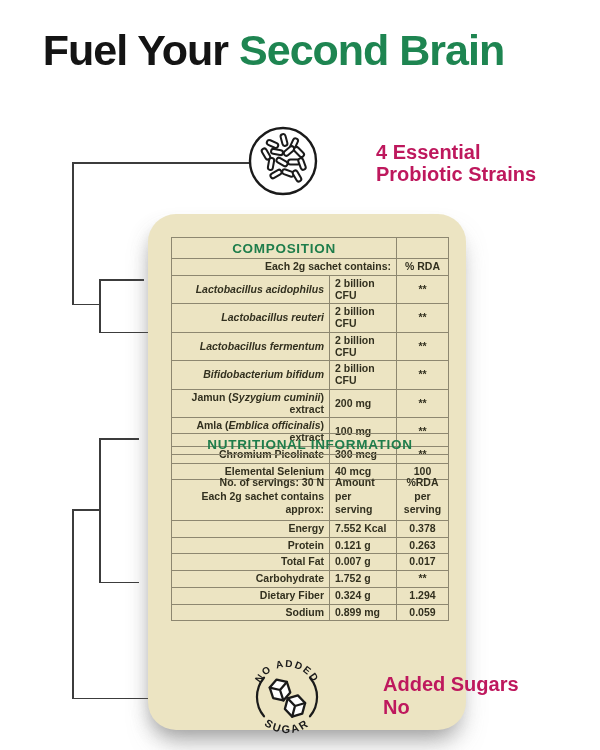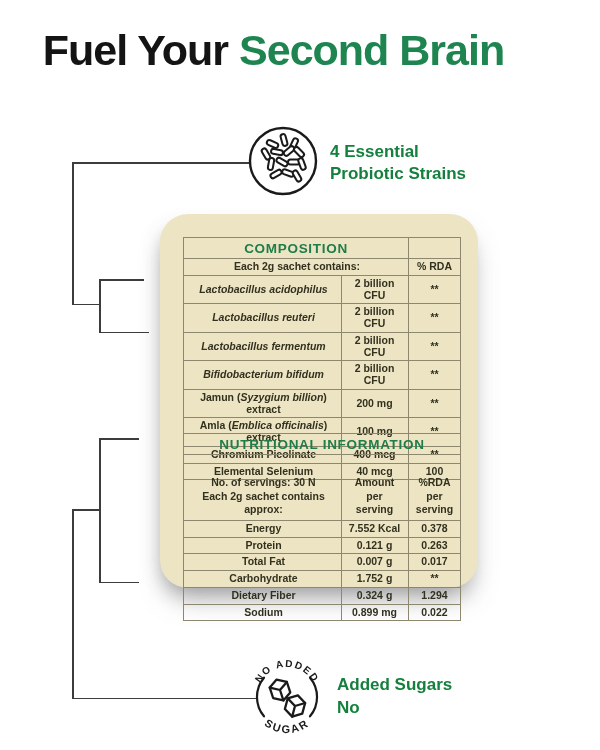--- a/index.html
+++ b/index.html
@@ -7,34 +7,34 @@
           font-family:"Liberation Sans","DejaVu Sans",sans-serif;}
   
   .title{position:absolute;top:26px;left:0;width:547px;text-align:center;
          font-size:43px;font-weight:800;letter-spacing:-1px;color:#141414;white-space:nowrap;}
   .title .green{color:#1e8551;}
   
   .ln{position:absolute;background:#3c3c3c;}
   .ln.h{height:1.5px;}
   .ln.v{width:1.5px;}
   
-  .callout-label{position:absolute;font-size:17px;font-weight:bold;color:#15803d;line-height:22px;}
-  
-  .card{position:absolute;left:160px;top:214px;width:318px;height:374px;background:#ece4c2;
+  .callout-label{position:absolute;font-size:20px;font-weight:bold;color:#be185d;line-height:22px;margin-left:46px;}
+  
+  .card{position:absolute;left:148px;top:214px;width:318px;height:516px;background:#ece4c2;
         border-radius:28px;box-shadow:0 16px 24px -6px rgba(105,105,105,.55),-6px 8px 18px -8px rgba(120,120,120,.35);}
   table.tbl{position:absolute;left:23px;border-collapse:collapse;table-layout:fixed;width:277px;
             border:1.5px solid #4d4a3e;}
   #comp-table{top:23px;}
   #nutr-table{top:219px;}
   .tbl td,.tbl th{border:1px solid #8d8770;overflow:hidden;}
   .tbl .ttl{font-size:13.5px;font-weight:bold;color:#1e7d4b;letter-spacing:.7px;
             text-align:center;padding:3px 2px 2px;}
   .tbl td{font-size:10.5px;font-weight:bold;color:#32301f;padding:2px 5px;line-height:1.12;}
-  .tbl td.name{text-align:center;padding-left:7px;}
-  .tbl td.amt{text-align:center;padding-right:6px;}
+  .tbl td.name{text-align:right;padding-left:7px;}
+  .tbl td.amt{text-align:left;padding-right:6px;}
   .tbl td.rda{text-align:center;}
   .tbl td.hdr2{vertical-align:middle;line-height:1.3;padding-top:21px;padding-bottom:3px;}
   
   .badge{position:absolute;}
   svg text{font-family:"Liberation Sans","DejaVu Sans",sans-serif;}
 </style>
 </head>
 <body>
 
 <div class="canvas">
@@ -114,32 +114,32 @@
             <td class="name"><i>Lactobacillus fermentum</i></td>
             <td class="amt">2 billion CFU</td>
             <td class="rda">**</td>
           </tr>
           <tr>
             <td class="name"><i>Bifidobacterium bifidum</i></td>
             <td class="amt">2 billion CFU</td>
             <td class="rda">**</td>
           </tr>
           <tr>
-            <td class="name">Jamun (<i>Syzygium billion</i>) extract</td>
+            <td class="name">Jamun (<i>Syzygium cuminii</i>) extract</td>
             <td class="amt">200 mg</td>
             <td class="rda">**</td>
           </tr>
           <tr>
             <td class="name">Amla (<i>Emblica officinalis</i>) extract</td>
             <td class="amt">100 mg</td>
             <td class="rda">**</td>
           </tr>
           <tr>
             <td class="name">Chromium Picolinate</td>
-            <td class="amt">400 mcg</td>
+            <td class="amt">300 mcg</td>
             <td class="rda">**</td>
           </tr>
           <tr>
             <td class="name">Elemental Selenium</td>
             <td class="amt">40 mcg</td>
             <td class="rda">100</td>
           </tr>
         </tbody>
     </table>
 
@@ -190,21 +190,21 @@
             <td class="rda">**</td>
           </tr>
           <tr>
             <td class="name">Dietary Fiber</td>
             <td class="amt">0.324 g</td>
             <td class="rda">1.294</td>
           </tr>
           <tr>
             <td class="name">Sodium</td>
             <td class="amt">0.899 mg</td>
-            <td class="rda">0.022</td>
+            <td class="rda">0.059</td>
           </tr>
         </tbody>
     </table>
   </div>
 
   <div class="badge" style="left:247px;top:655px;width:80px;height:84px;">
     <svg width="80" height="84" viewBox="0 0 80 84">
       <defs>
         <path id="arcTop" d="M 11.8 31.7 A 30 30 0 0 1 68.2 31.7"></path>
         <path id="arcBot" d="M 8.8 60 A 36 36 0 0 0 71.2 60"></path>

